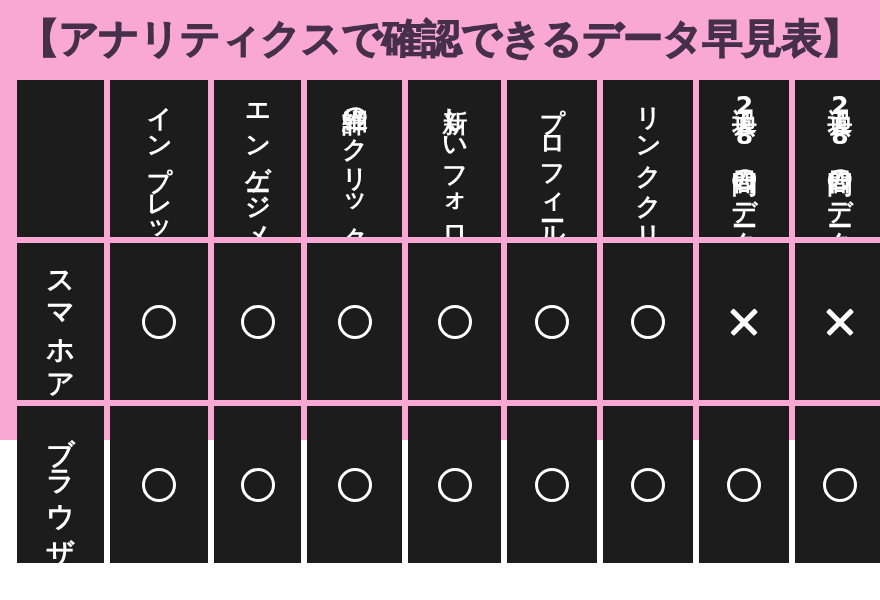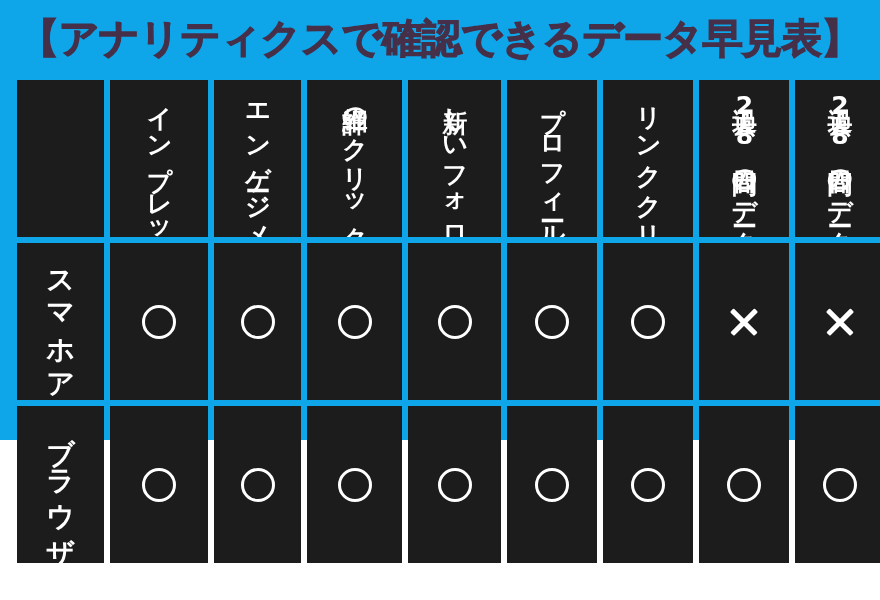--- a/index.html
+++ b/index.html
@@ -9,21 +9,21 @@
     height: 600px;
     background: #ffffff;
     font-family: "DejaVu Sans", "Liberation Sans", sans-serif;
     overflow: hidden;
   }
 
   #page {
     position: relative;
     width: 880px;
     height: 440px;
-    background: #0ea5e9;
+    background: #f9a8d4;
   }
 
   
   #title {
     position: absolute;
     left: 0;
     top: 12px;
     width: 880px;
     text-align: center;
     font-size: 40px;

